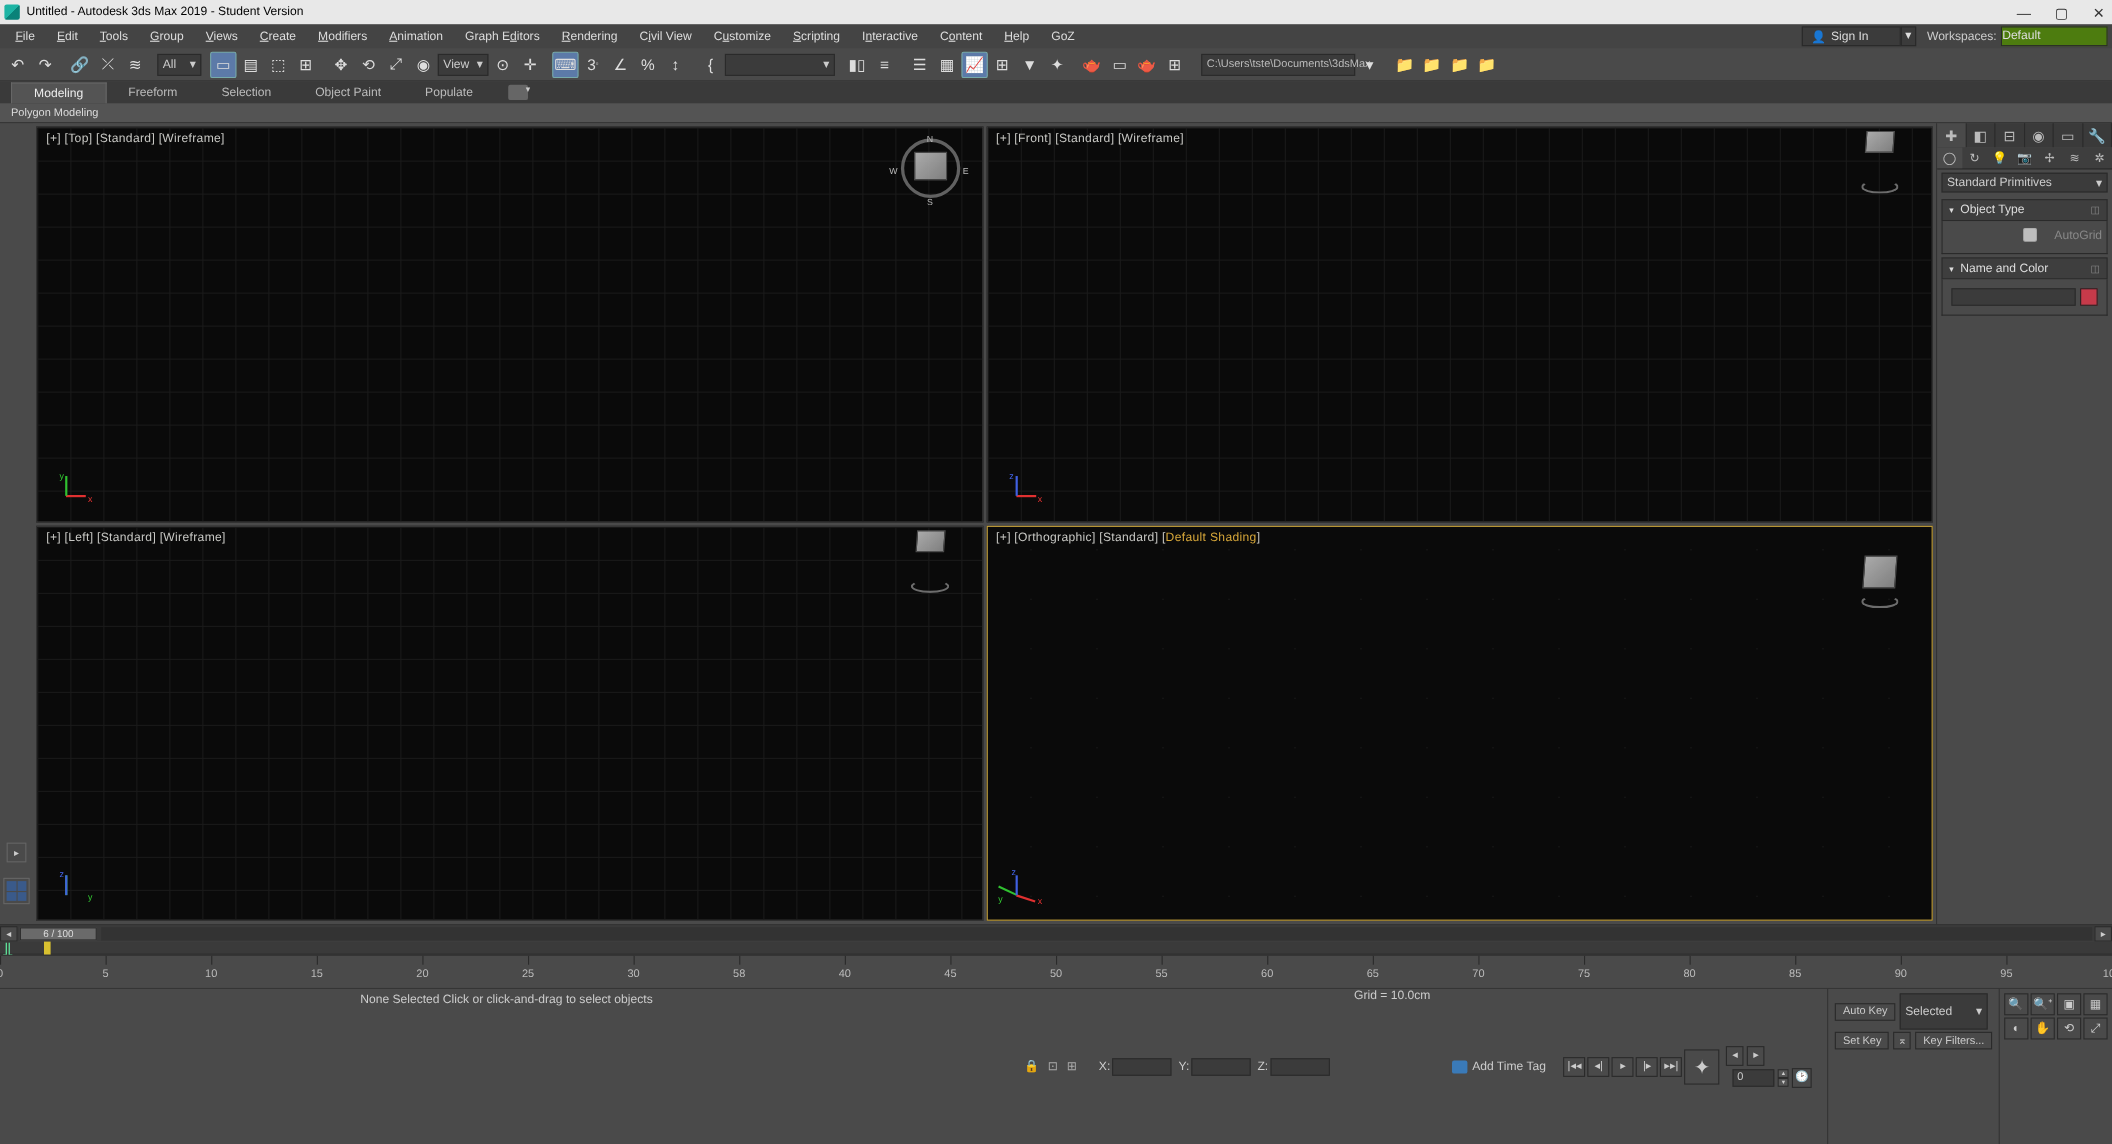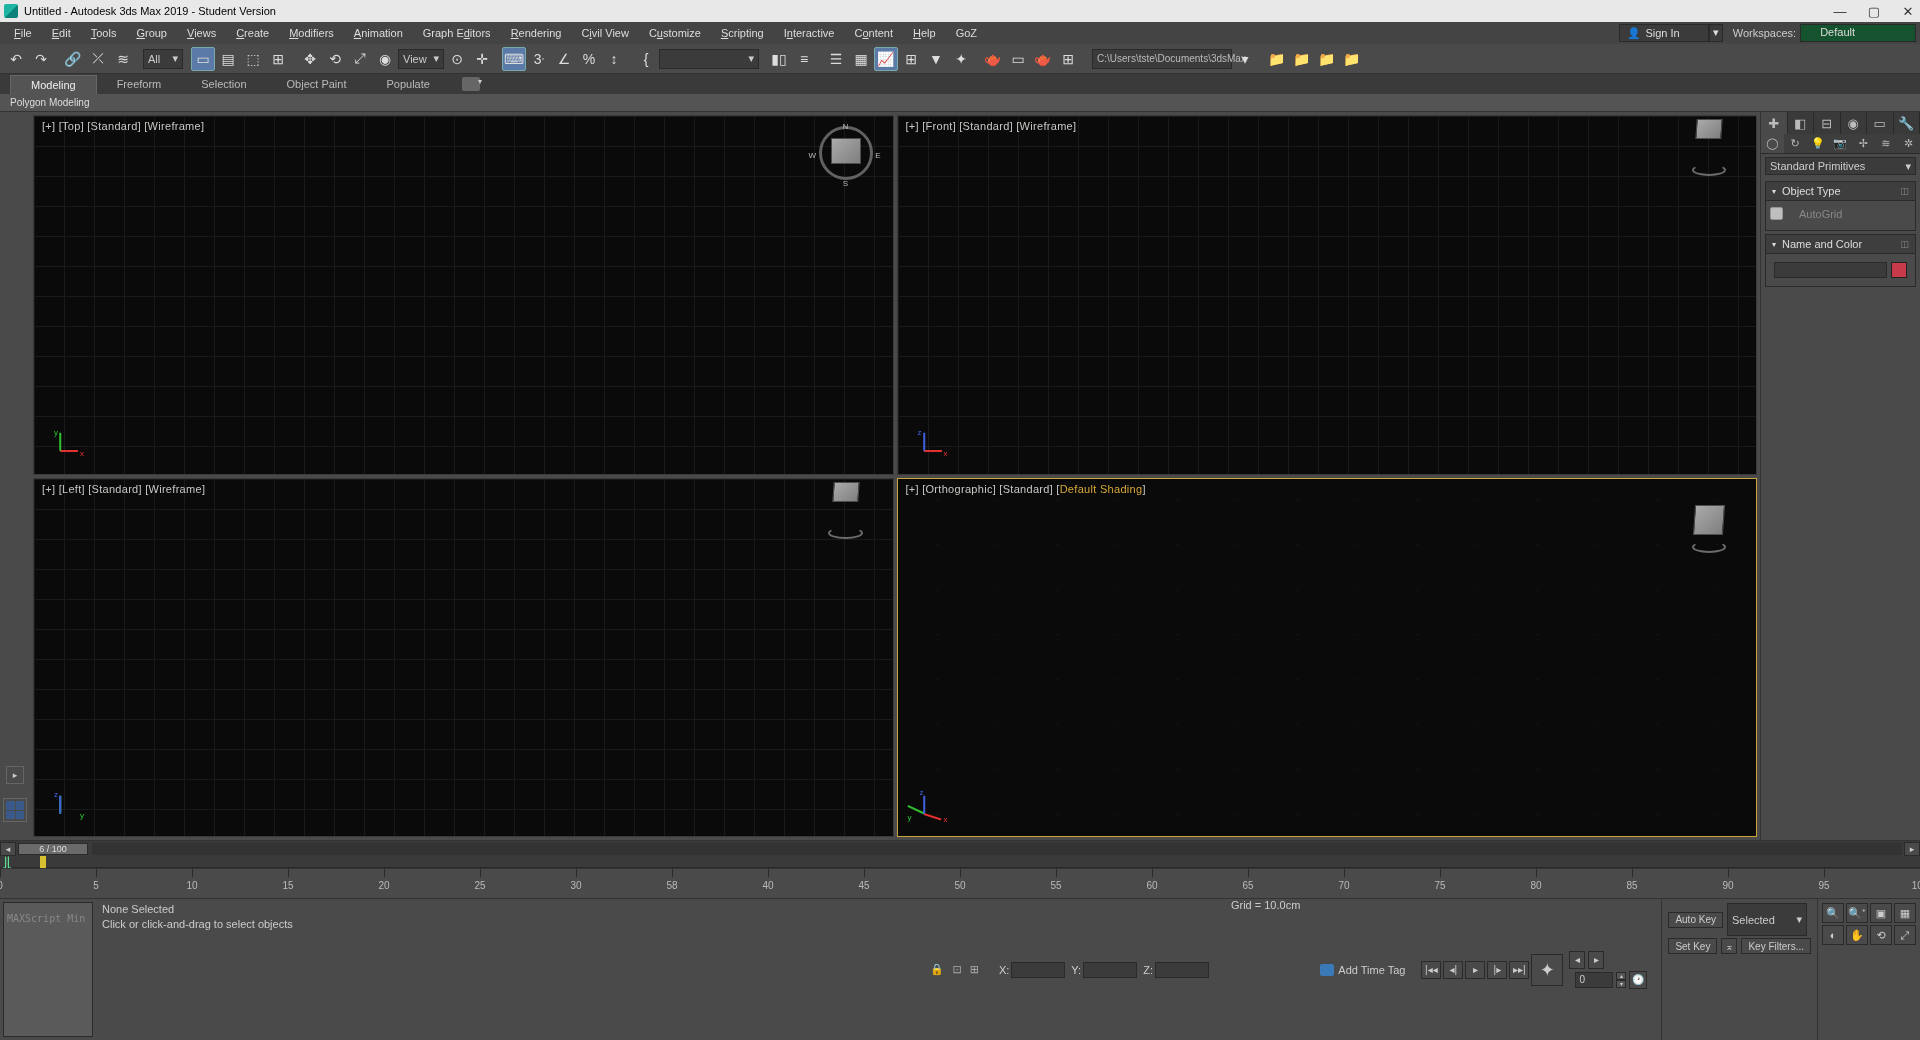--- a/index.html
+++ b/index.html
@@ -8,21 +8,21 @@
 .titlebar .app-icon{width:14px;height:14px;background:linear-gradient(135deg,#1db4a4 50%,#0a8278 50%);margin-right:6px;border-radius:2px}
 .titlebar .winbtns{position:absolute;right:4px;top:0;display:flex;gap:18px;height:100%;align-items:center}
 .titlebar .winbtns span{width:16px;text-align:center;font-size:13px;color:#333}
 .menubar{height:22px;background:#444;display:flex;align-items:center;padding:0 4px;color:#ddd}
 .menubar .menuitem{padding:3px 10px;cursor:default}
 .menubar .menuitem u{text-decoration:underline}
 .menubar .spacer{flex:1}
 .menubar .signin{display:flex;align-items:center;gap:4px;padding:2px 8px;border:1px solid #2a2a2a;background:#3b3b3b;height:18px;width:90px}
 .menubar .dropdown-arrow{width:14px;text-align:center;background:#3b3b3b;border:1px solid #2a2a2a;height:18px;line-height:14px;margin-right:10px}
 .menubar .ws-label{margin-right:4px;color:#ccc}
-.menubar .ws-select{background:#14532d;border:1px solid #2a2a2a;padding:1px 60px 1px 19px;height:18px}
+.menubar .ws-select{background:#4d7c0f;border:1px solid #2a2a2a;padding:1px 60px 1px 0;height:18px}
 .toolbar{height:30px;background:#4a4a4a;display:flex;align-items:center;gap:1px;padding:0 4px;border-bottom:1px solid #333}
 .tb-btn{width:24px;height:24px;display:flex;align-items:center;justify-content:center;border:1px solid transparent;color:#ddd;font-size:14px;border-radius:2px}
 .tb-btn.active{background:#5c7aa8;border-color:#7aa}
 .tb-sel{background:#3b3b3b;border:1px solid #2a2a2a;padding:1px 4px;height:20px;color:#ccc;display:flex;align-items:center;min-width:40px}
 .tb-sep{width:6px}
 .tb-path{background:#3b3b3b;border:1px solid #2a2a2a;height:20px;width:140px;padding:1px 4px;color:#bbb;font-size:10px;margin-left:4px;display:flex;align-items:center}
 .ribbon-tabs{height:20px;background:#3a3a3a;display:flex;align-items:center;padding:0 10px;gap:0}
 .ribbon-tab{padding:3px 20px;color:#bbb}
 .ribbon-tab.active{background:#545454;color:#eee;border:1px solid #666;border-bottom:none}
 .ribbon-icon{width:18px;height:14px;background:#666;border-radius:2px;margin-left:12px;position:relative}
@@ -68,21 +68,21 @@
 .cp-tab{flex:1;display:flex;align-items:center;justify-content:center;border-right:1px solid #2a2a2a;font-size:13px;color:#bbb}
 .cp-tab.active{background:#4a4a4a}
 .cp-subtabs{display:flex;height:20px;background:#3e3e3e;border-bottom:1px solid #2a2a2a}
 .cp-subtab{flex:1;display:flex;align-items:center;justify-content:center;font-size:11px;color:#bbb}
 .cp-subtab.active{background:#4a4a4a}
 .cp-drop{margin:3px 4px;background:#3b3b3b;border:1px solid #2a2a2a;padding:2px 4px;height:18px;color:#ccc;display:flex;align-items:center;justify-content:space-between}
 .rollout-header{background:#3e3e3e;border:1px solid #2a2a2a;margin:3px 4px 0;padding:3px 6px;display:flex;align-items:center;gap:6px;color:#ddd}
 .rollout-header .arrow{font-size:8px}
 .rollout-header .pin{margin-left:auto;font-size:9px;color:#888}
 .rollout-body{background:#4a4a4a;border:1px solid #2a2a2a;border-top:none;margin:0 4px;padding:4px}
-.autogrid{display:flex;align-items:center;justify-content:flex-start;gap:16px;color:#888;font-size:10px;padding:2px 0 6px}
+.autogrid{display:flex;align-items:center;justify-content:flex-end;gap:16px;color:#888;font-size:10px;padding:2px 0 6px}
 .obj-grid{display:grid;grid-template-columns:1fr 1fr;gap:4px}
 .obj-btn{background:#5a5a5a;border:1px solid #2a2a2a;text-align:center;padding:3px 2px;color:#ddd;font-size:10px}
 .name-row{display:flex;gap:4px;align-items:center;padding:4px}
 .name-input{flex:1;height:16px;background:#3b3b3b;border:1px solid #2a2a2a}
 .color-swatch{width:16px;height:16px;background:#c73a4a;border:1px solid #222}
 
 .timeblock{height:200px;background:#4a4a4a;display:flex;flex-direction:column}
 .time-scroll{height:16px;background:#3a3a3a;display:flex;align-items:center;border-top:1px solid #333}
 .time-scroll .arrow-btn{width:16px;height:14px;background:#4a4a4a;border:1px solid #2a2a2a;text-align:center;line-height:12px;color:#ccc;font-size:9px}
 .time-scroll .thumb{width:70px;height:12px;background:#6a6a6a;border:1px solid #2a2a2a;margin:0 2px;text-align:center;font-size:9px;color:#ddd;line-height:10px}
@@ -90,21 +90,21 @@
 .time-ruler-row{height:30px;display:flex}
 .time-ruler{flex:1;position:relative;background:#4a4a4a;border-top:1px solid #333}
 .time-ruler .tick{position:absolute;top:0;width:1px;height:8px;background:#2a2a2a}
 .time-ruler .ticklbl{position:absolute;top:11px;transform:translateX(-50%);color:#bbb;font-size:10px}
 .time-slider{height:12px;background:#3a3a3a;position:relative;border-bottom:1px solid #2a2a2a}
 .time-slider .marker{position:absolute;left:40px;top:0;width:6px;height:12px;background:#d8c030}
 .time-slider .cue{position:absolute;left:2px;top:1px;font-size:10px;color:#6fa}
 
 .status-area{flex:1;display:flex;background:#4a4a4a;border-top:1px solid #333}
 .status-left{width:90px;background:#5a5a5a;border:1px solid #2a2a2a;margin:3px;font-family:monospace;font-size:10px;color:#888;padding:10px 3px}
-.status-mid{flex:1;padding:4px 6px;display:flex;flex-direction:column;gap:3px;color:#ccc;font-size:10.5px}
+.status-mid{flex:1;padding:4px 6px;display:flex;flex-direction:row;justify-content:center;gap:3px;color:#ccc;font-size:10.5px}
 .status-icons{display:flex;align-items:center;gap:8px;padding:0 10px;color:#aaa}
 .status-coords{display:flex;align-items:center;gap:6px;padding:0 10px}
 .status-coords .fld{display:flex;align-items:center;gap:2px}
 .status-coords .fld input{width:54px;height:16px;background:#3b3b3b;border:1px solid #2a2a2a;color:#ccc;padding:0 2px;font-size:10px}
 .status-grid{color:#ccc;padding:0 12px}
 .playback{display:flex;align-items:center;gap:2px;padding:0 8px}
 .play-btn{width:20px;height:18px;background:#4a4a4a;border:1px solid #2a2a2a;color:#ccc;text-align:center;line-height:16px;font-size:10px}
 .play-btn.big{width:32px;height:32px;font-size:18px;line-height:30px}
 .keying{display:flex;flex-direction:column;gap:2px;padding:4px 6px;border-left:1px solid #333}
 .keying-row{display:flex;align-items:center;gap:4px}
@@ -423,21 +423,20 @@
         <div class="ticklbl" style="left: 85%;">85</div>
         <div class="tick" style="left: 90%;"></div>
         <div class="ticklbl" style="left: 90%;">90</div>
         <div class="tick" style="left: 95%;"></div>
         <div class="ticklbl" style="left: 95%;">95</div>
         <div class="ticklbl" style="left: 100%;">100</div>
       </div>
   </div>
 
   <div class="status-area">
-    <div class="status-left">MAXScript Min</div>
     <div class="status-mid">
       <span>None Selected</span>
       <span>Click or click-and-drag to select objects</span>
     </div>
     <div class="status-icons">
       <span>🔒</span>
       <span>⊡</span>
       <span>⊞</span>
     </div>
     <div class="status-coords">

